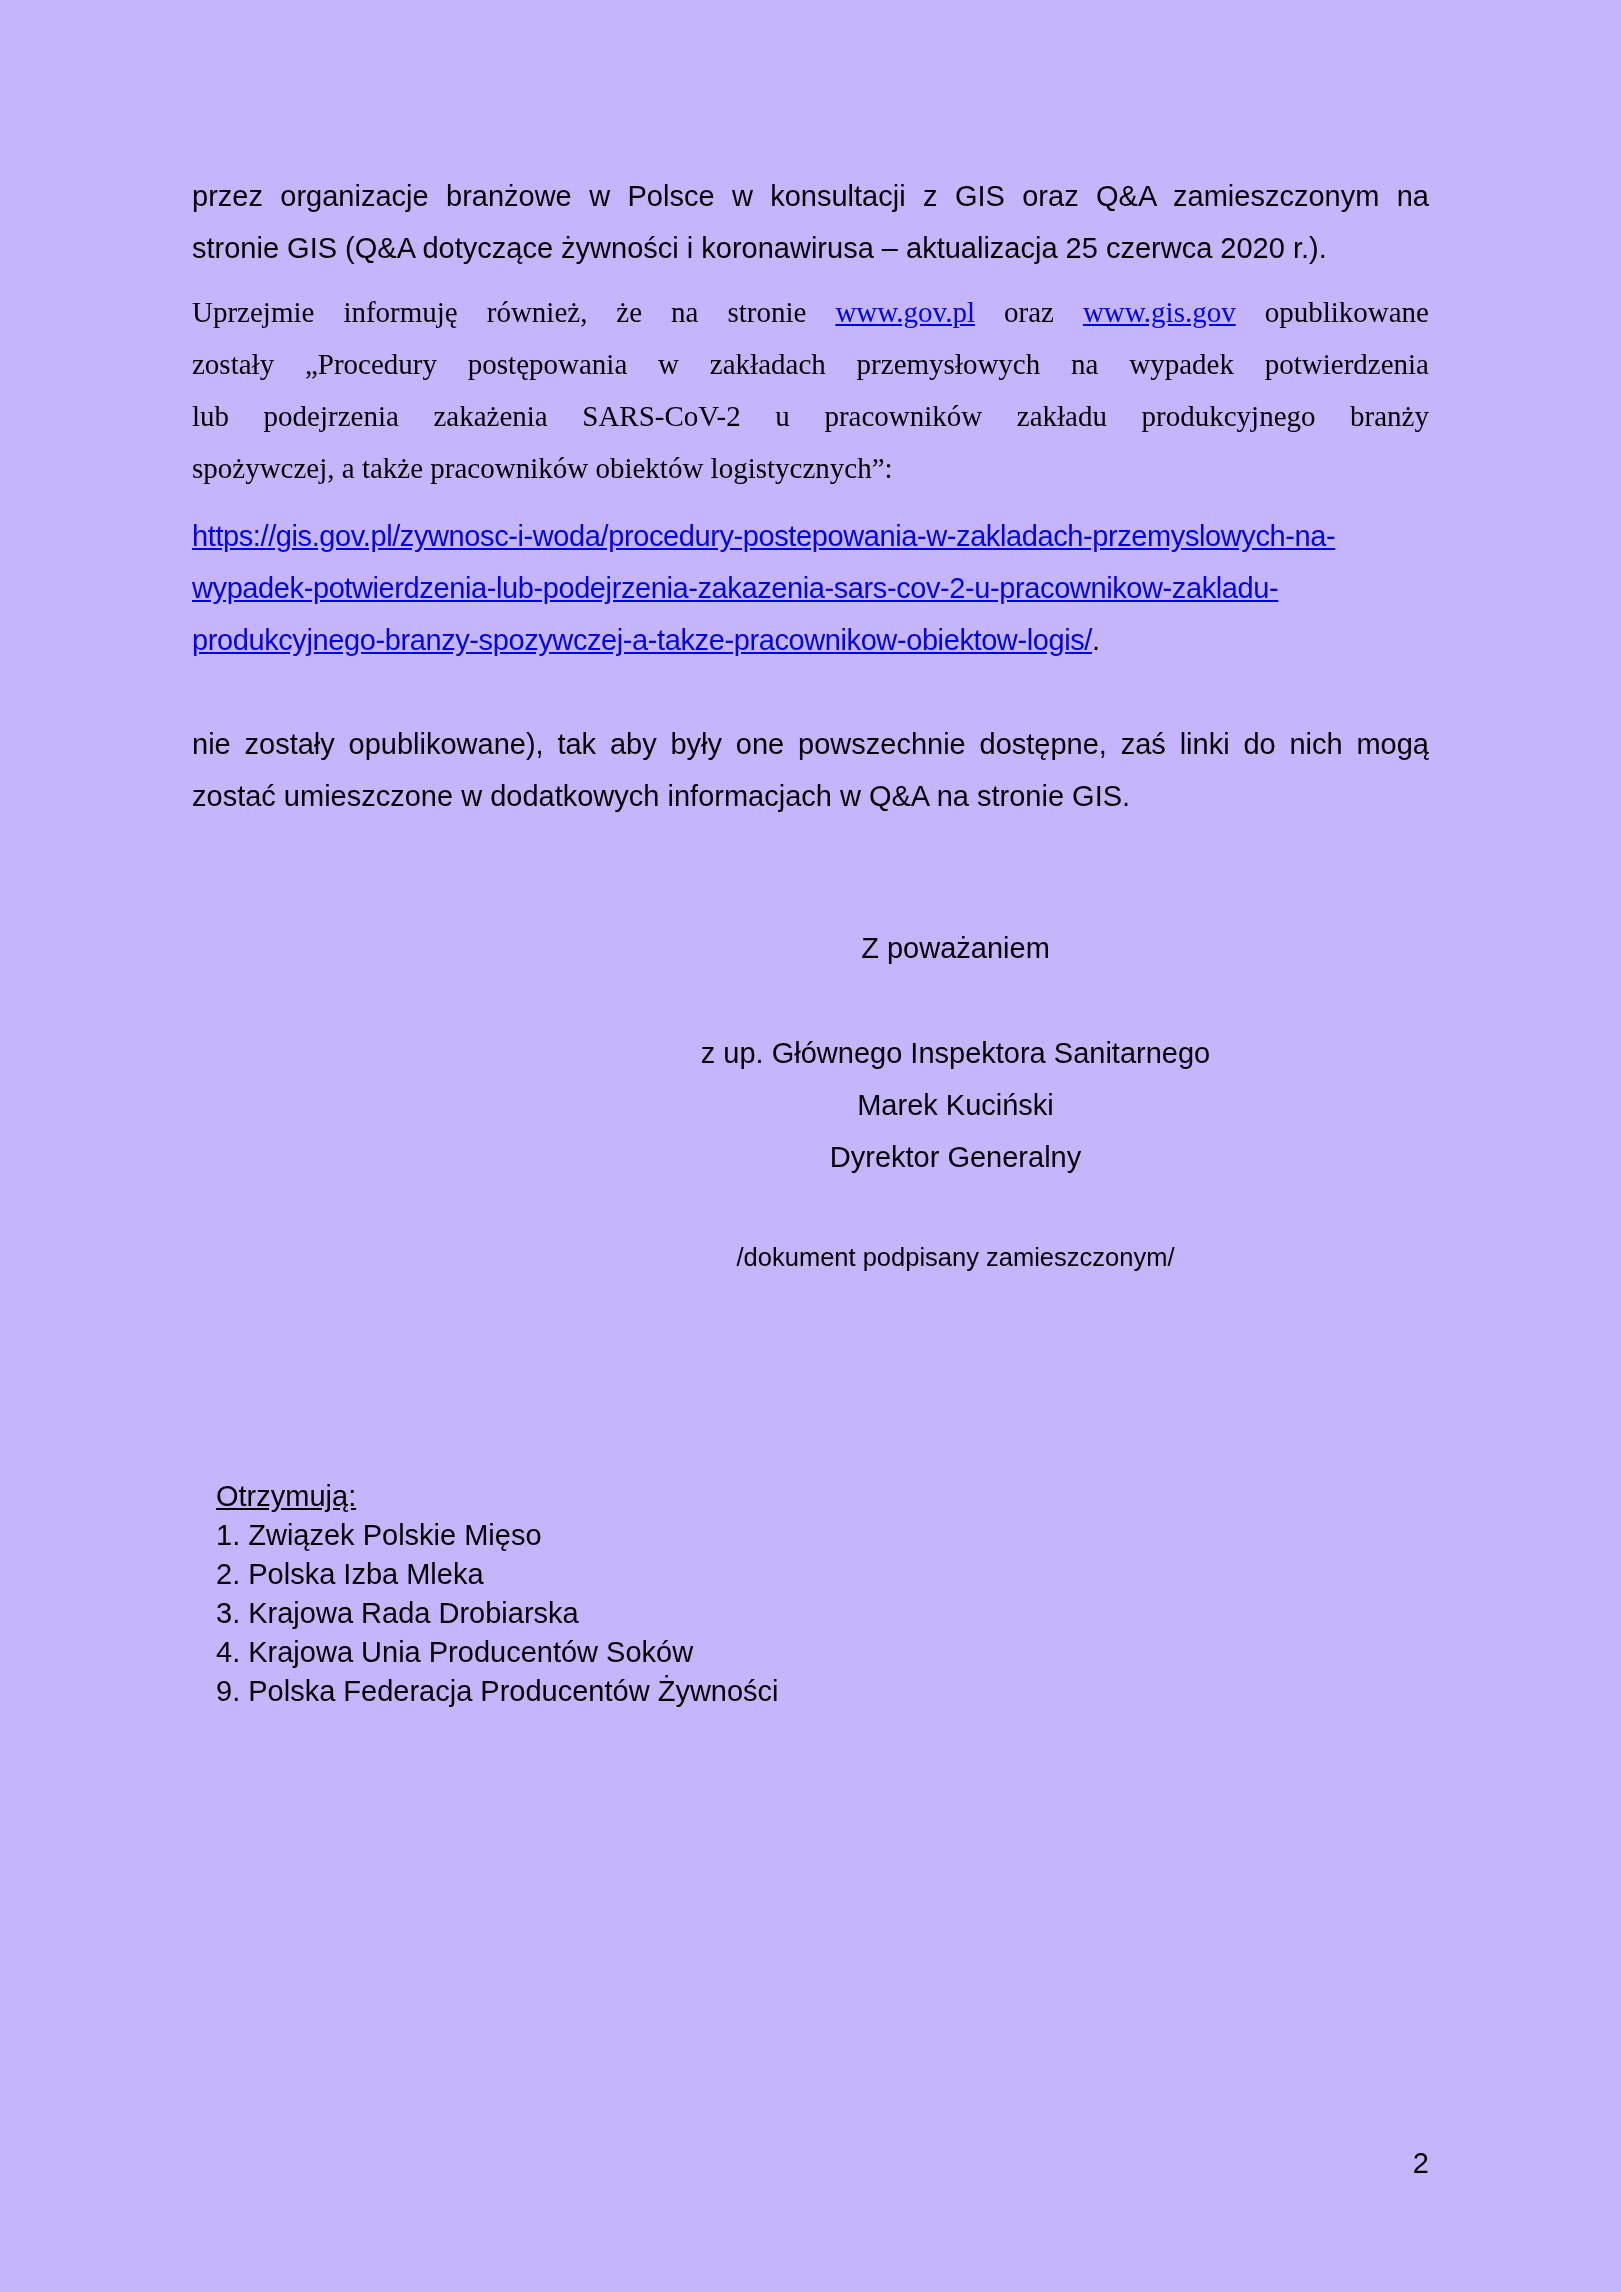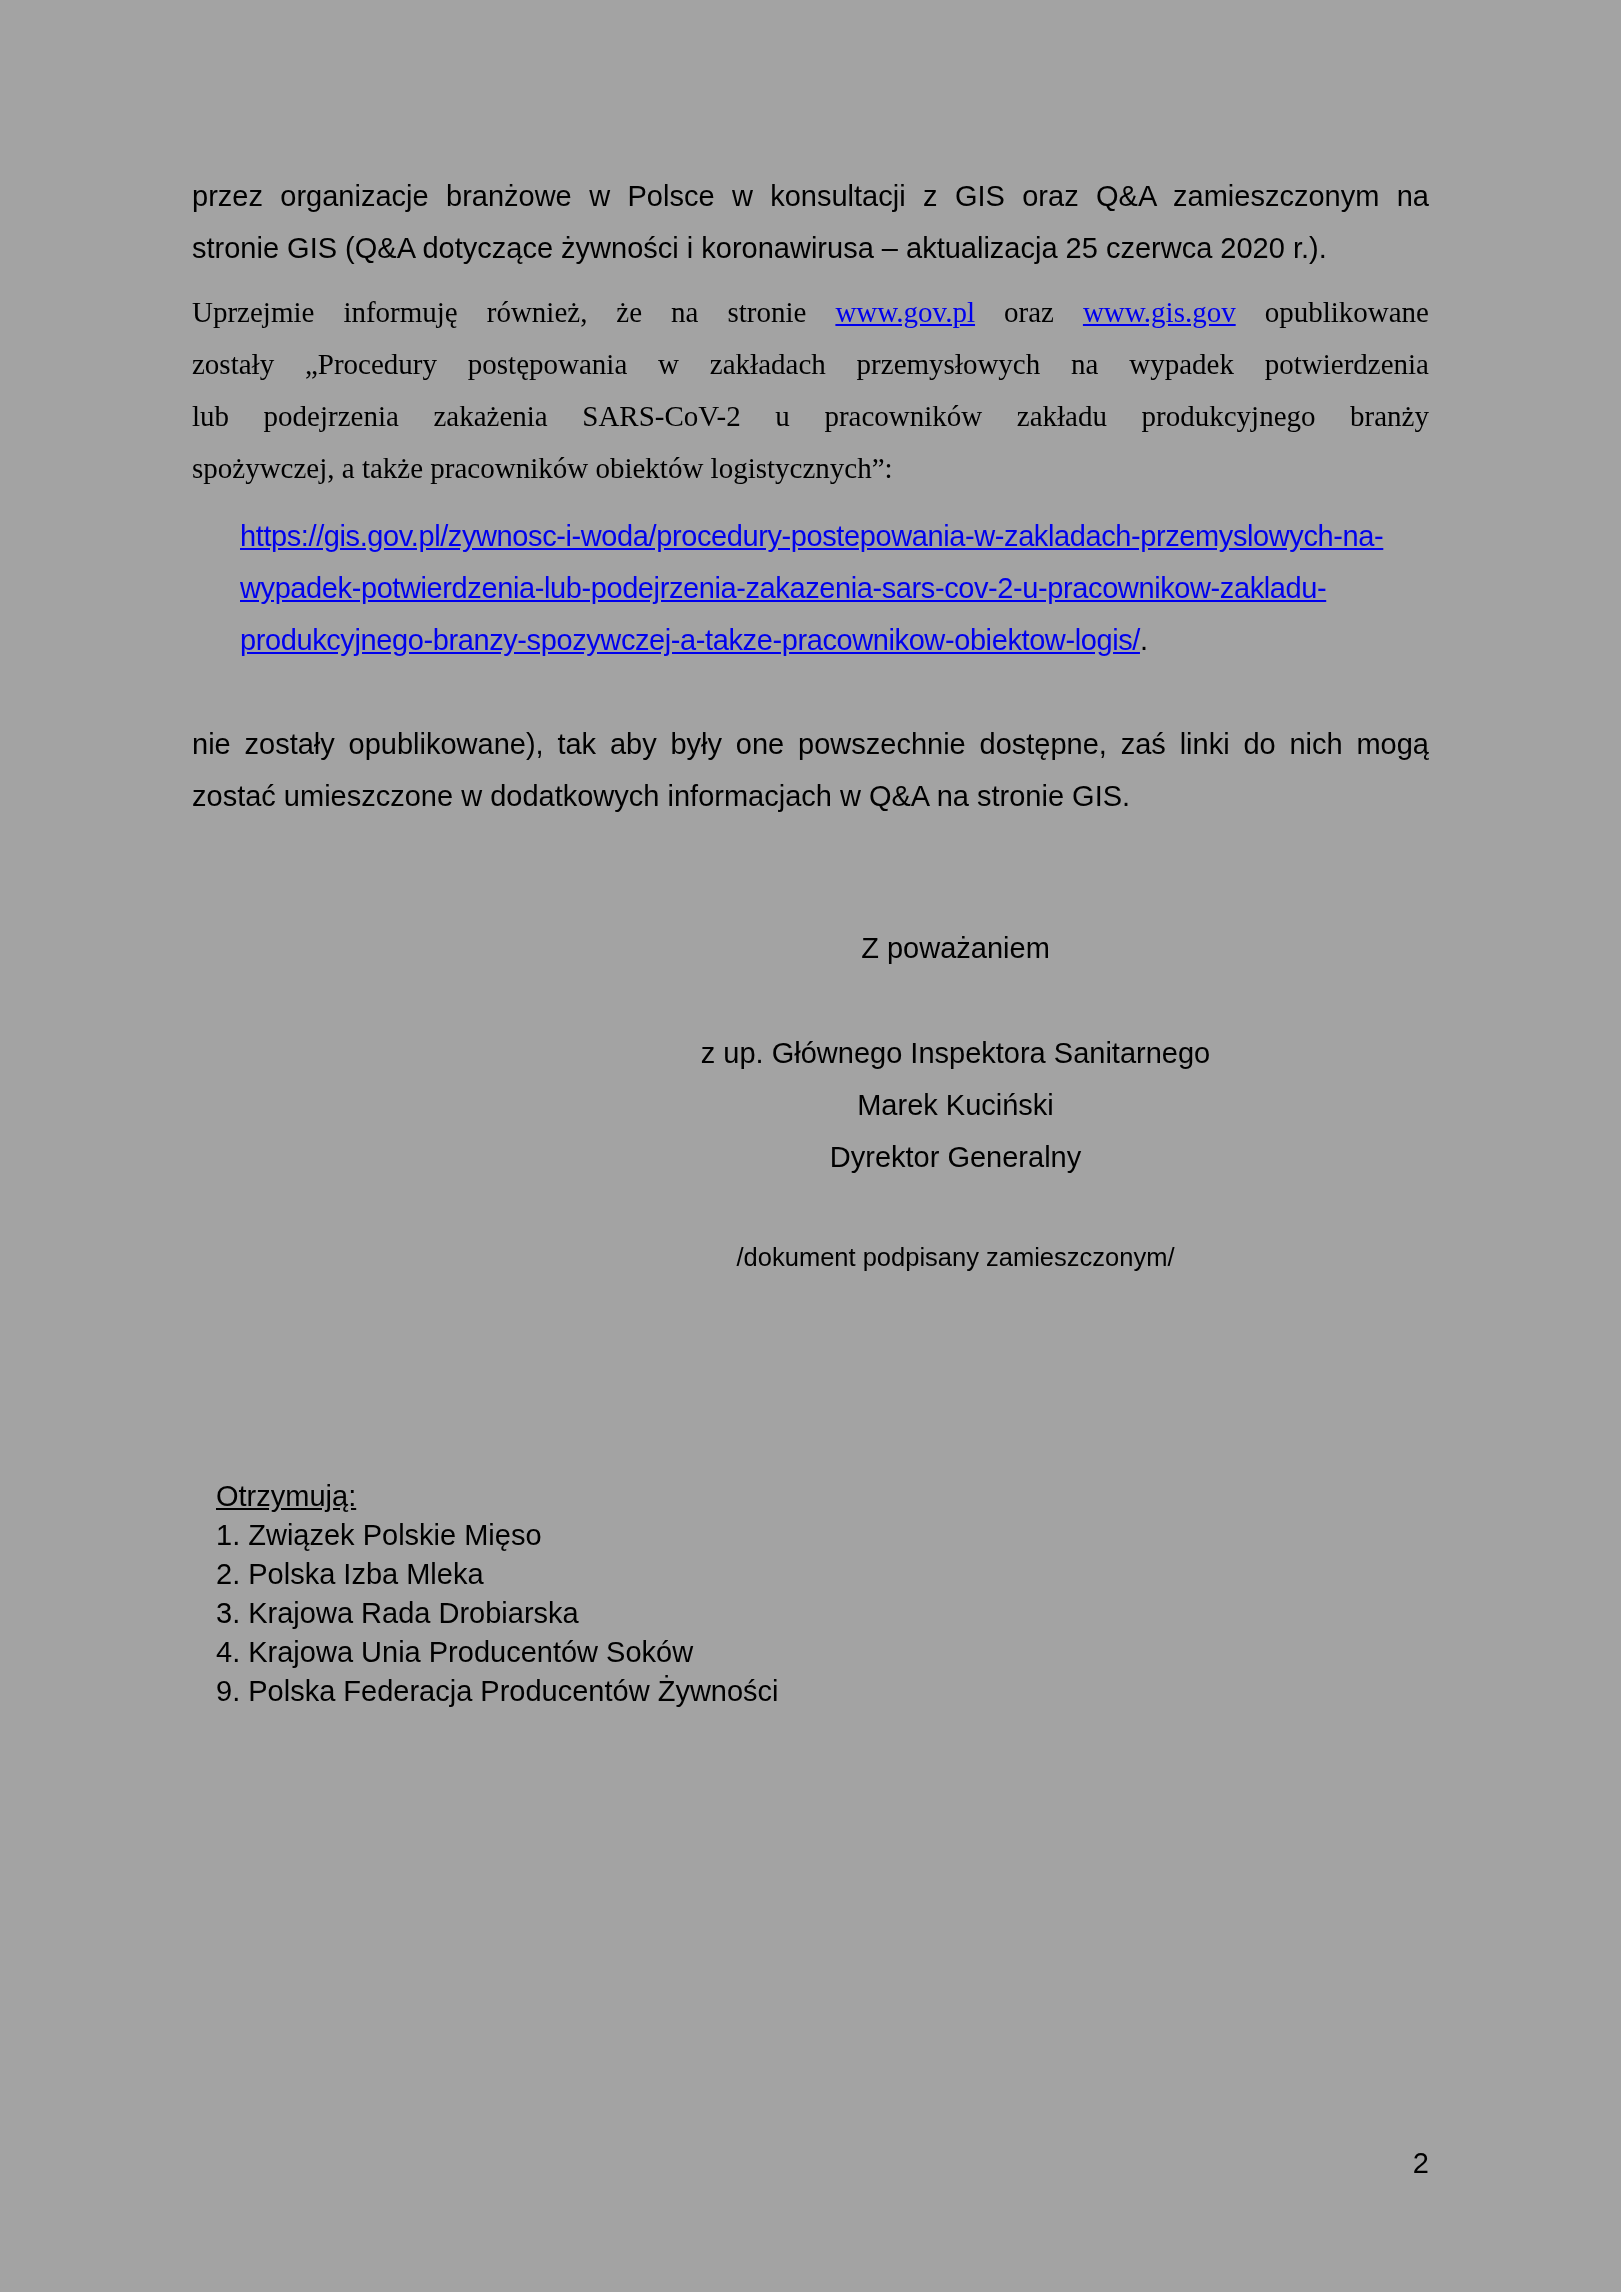--- a/index.html
+++ b/index.html
@@ -4,21 +4,21 @@
 <style>
   html, body {
     margin: 0;
     padding: 0;
     background: #ffffff;
   }
   .page {
     position: relative;
     width: 1621px;
     height: 2293px;
-    background: #a3a3a3;
+    background: #c4b5fd;
     font-family: "Liberation Sans", sans-serif;
     color: #000000;
     overflow: hidden;
   }
   .block {
     position: absolute;
     left: 192px;
     width: 1237px;
     font-size: 29px;
     line-height: 52px;
@@ -67,21 +67,21 @@
     <div class="line left-line">stronie GIS (Q&amp;A dotyczące żywności i koronawirusa – aktualizacja 25 czerwca 2020 r.).</div>
   </div>
 
   <div class="block" style="top:286px;font-family:Liberation Serif, serif;">
     <div class="line just"><span>Uprzejmie informuję również, że na stronie </span><a class="link">www.gov.pl</a><span> oraz </span><a class="link">www.gis.gov</a><span> opublikowane</span></div>
     <div class="line just">zostały „Procedury postępowania w zakładach przemysłowych na wypadek potwierdzenia</div>
     <div class="line just">lub podejrzenia zakażenia SARS-CoV-2 u pracowników zakładu produkcyjnego branży</div>
     <div class="line left-line">spożywczej, a także pracowników obiektów logistycznych”:</div>
   </div>
 
-  <div class="block" style="top:510px;margin-left:48px;">
+  <div class="block" style="top:510px;">
     <div class="line left-line url-line"><a class="link">https://gis.gov.pl/zywnosc-i-woda/procedury-postepowania-w-zakladach-przemyslowych-na-</a></div>
     <div class="line left-line url-line"><a class="link">wypadek-potwierdzenia-lub-podejrzenia-zakazenia-sars-cov-2-u-pracownikow-zakladu-</a></div>
     <div class="line left-line url-line"><a class="link">produkcyjnego-branzy-spozywczej-a-takze-pracownikow-obiektow-logis/</a><span>.</span></div>
   </div>
 
   <div class="block" style="top:718px;">
     <div class="line just">nie zostały opublikowane), tak aby były one powszechnie dostępne, zaś linki do nich mogą</div>
     <div class="line left-line">zostać umieszczone w dodatkowych informacjach w Q&amp;A na stronie GIS.</div>
   </div>
 

